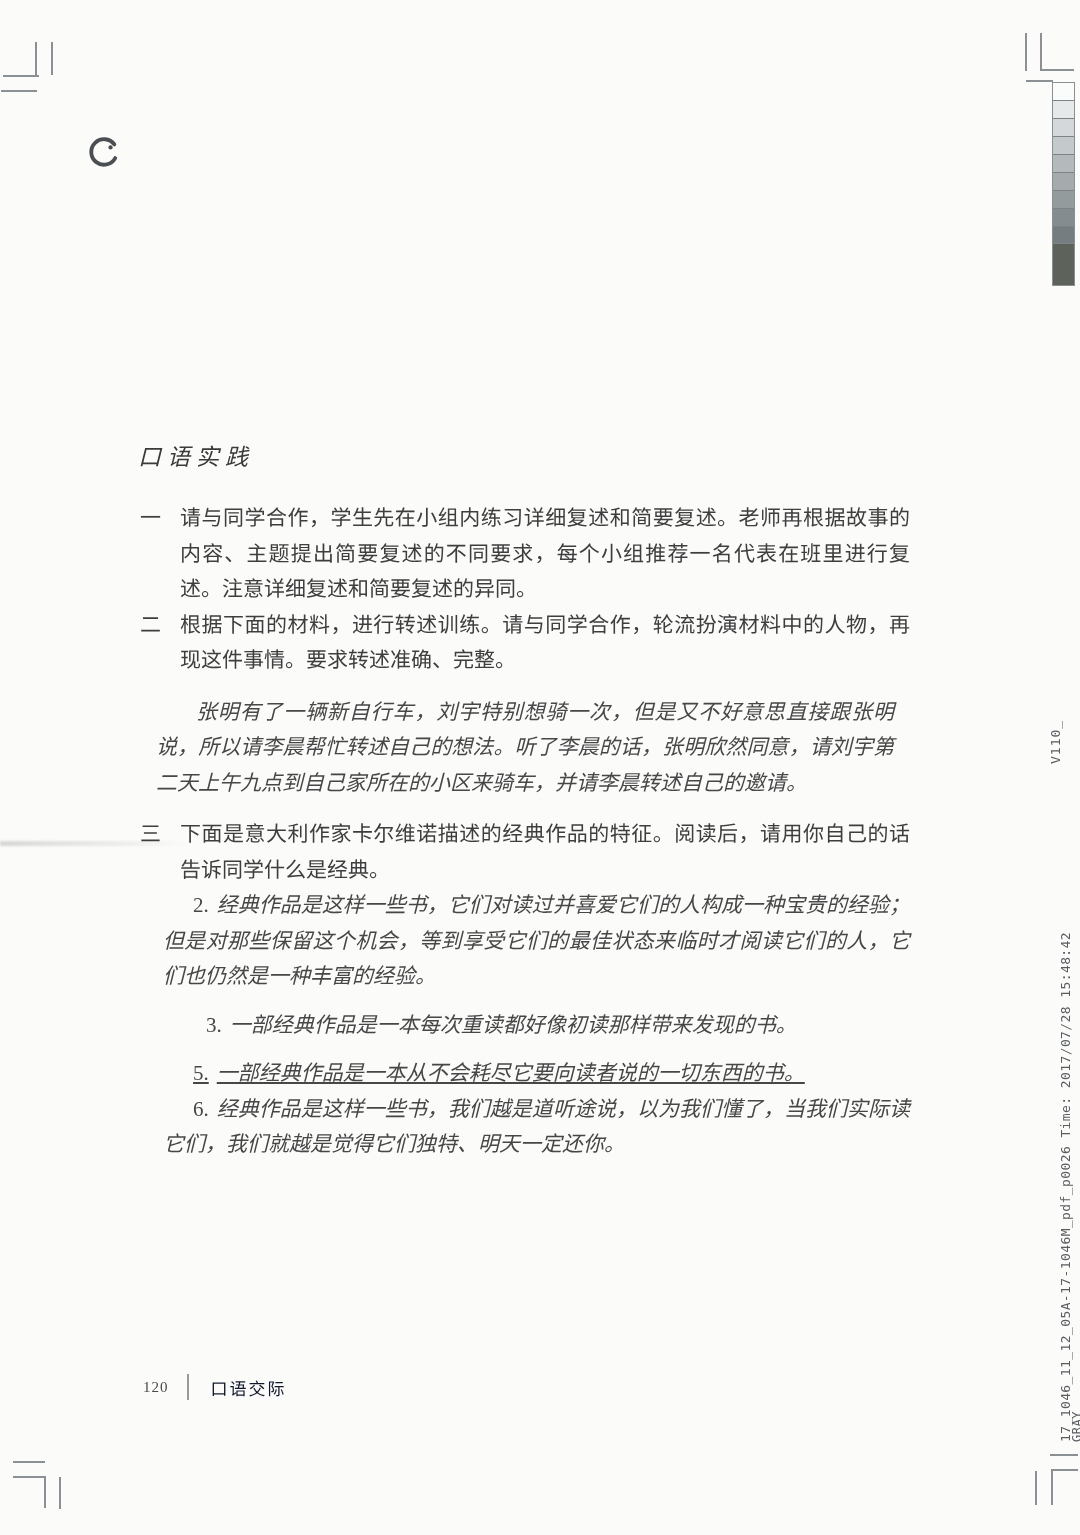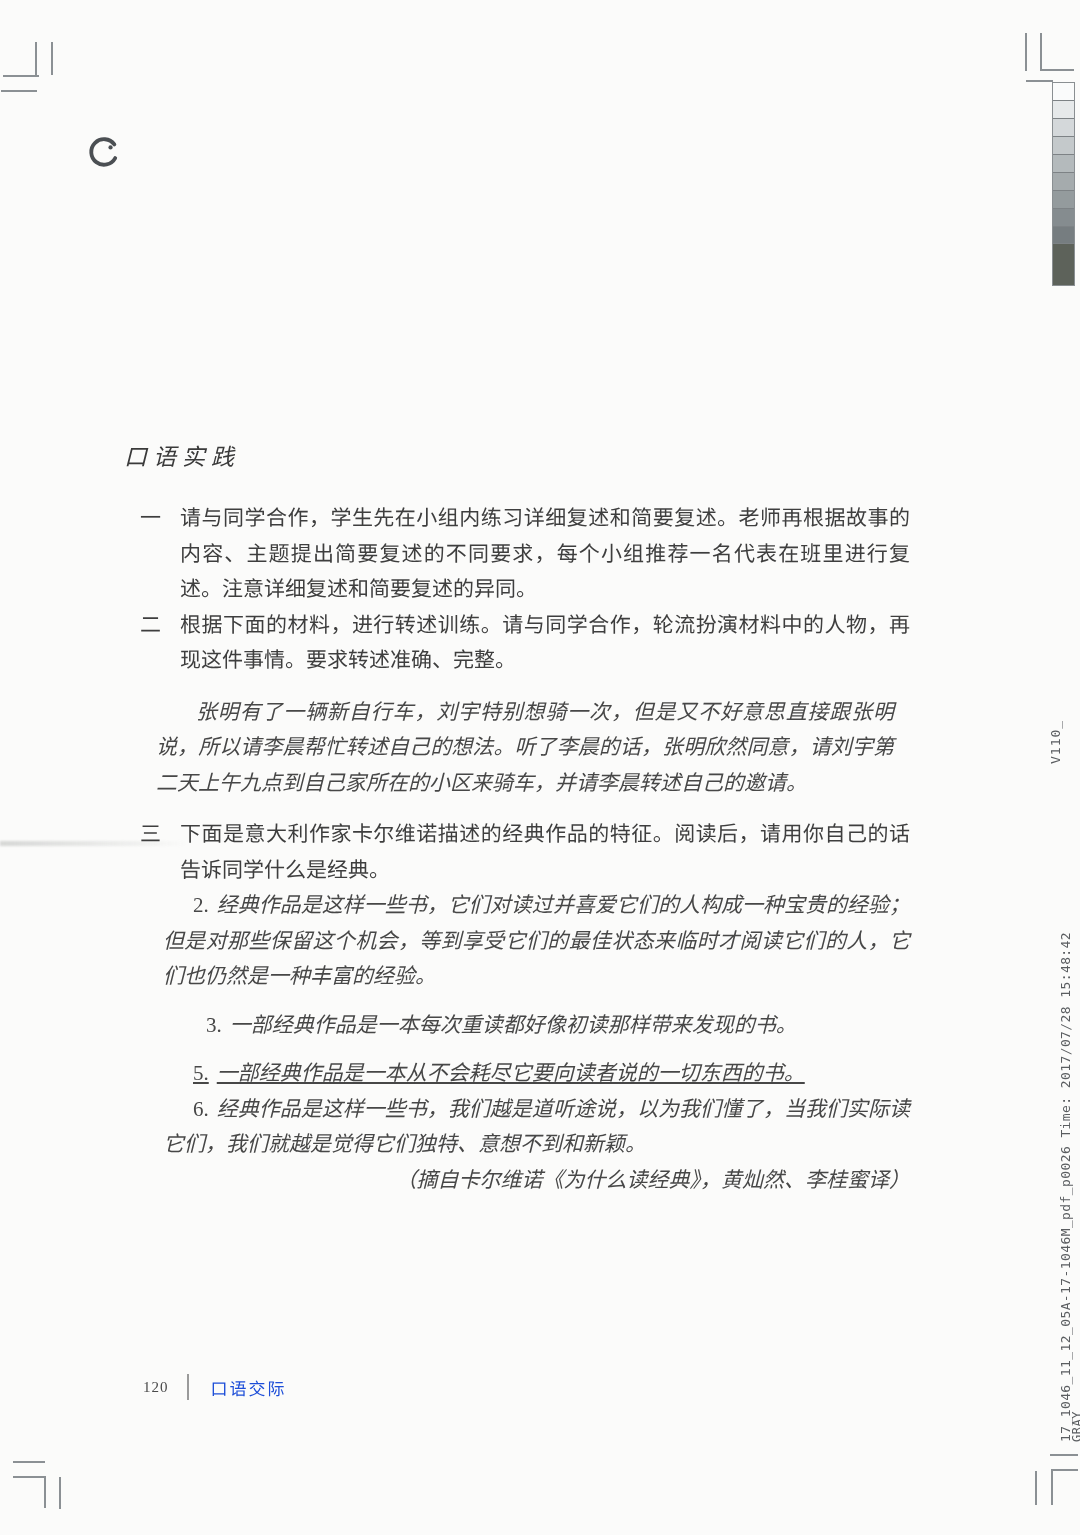--- a/index.html
+++ b/index.html
@@ -54,21 +54,21 @@
   }
 
   
   .textblock {
     position: absolute; left: 140px; width: 770px;
     font-size: 21px; text-align: justify; color: #3e3e3e;
   }
   #intro-paragraph { top: 185px; line-height: 37.5px; text-indent: 2em; }
 
   #section-header {
-    position: absolute; left: 124px; top: 438px;
+    position: absolute; left: 138px; top: 438px;
     font-size: 23px; letter-spacing: 6px; font-style: italic;
     color: #3a3a3a;
   }
 
   #exercises { top: 501px; line-height: 35.5px; }
   .exercise { display: flex; }
   .exercise .ex-num { width: 40px; flex: none; }
   .exercise .ex-text { flex: 1; text-align: justify; }
 
   .kai { font-style: italic; color: #474747; }
@@ -82,21 +82,21 @@
 
   .attribution { text-align: right; }
 
   
   #footer {
     position: absolute; left: 143px; top: 1374px;
     display: flex; align-items: center; color: #4a4a4a;
   }
   #footer .page-num { font-size: 15px; letter-spacing: 1px; }
   #footer .foot-divider { width: 2px; height: 26px; background: #9a9a9a; margin: 0 22px 0 18px; }
-  #footer .chapter { font-size: 17px; letter-spacing: 2px; color: #1d4ed8; }
+  #footer .chapter { font-size: 17px; letter-spacing: 2px; color: #0f172a; }
 </style>
 </head>
 <body>
 
 <div id="page">
 
   <div class="mark" style="left:35px; top:42px; width:2px; height:33px;"></div>
   <div class="mark" style="left:51px; top:42px; width:2px; height:33px;"></div>
   <div class="mark" style="left:3px; top:75px; width:36px; height:2px;"></div>
   <div class="mark" style="left:1px; top:90px; width:36px; height:2px;"></div>
@@ -161,24 +161,23 @@
 
     <div class="exercise">
       <span class="ex-num">三</span>
       <span class="ex-text">下面是意大利作家卡尔维诺描述的经典作品的特征。阅读后，请用你自己的话告诉同学什么是经典。</span>
     </div>
 
     <div class="classic-list kai">
       <p class="classic-item" style="margin:0;"><span class="li-num">2.</span><span>经典作品是这样一些书，它们对读过并喜爱它们的人构成一种宝贵的经验；但是对那些保留这个机会，等到享受它们的最佳状态来临时才阅读它们的人，它们也仍然是一种丰富的经验。</span></p>
       <p class="classic-item" style="margin:13px;"><span class="li-num">3.</span><span>一部经典作品是一本每次重读都好像初读那样带来发现的书。</span></p>
       <p class="classic-item" style="margin:0;text-decoration:underline;"><span class="li-num">5.</span><span>一部经典作品是一本从不会耗尽它要向读者说的一切东西的书。</span></p>
-      <p class="classic-item" style="margin:0;"><span class="li-num">6.</span><span>经典作品是这样一些书，我们越是道听途说，以为我们懂了，当我们实际读它们，我们就越是觉得它们独特、意想不到和新颖。</span></p>
+      <p class="classic-item" style="margin:0;"><span class="li-num">6.</span><span>经典作品是这样一些书，我们越是道听途说，以为我们懂了，当我们实际读它们，我们就越是觉得它们独特、明天一定还你。</span></p>
     </div>
 
-    <div class="attribution kai">（摘自卡尔维诺《为什么读经典》，黄灿然、李桂蜜译）</div>
   </div>
 
   <div id="footer">
     <span class="page-num">120</span>
     <span class="foot-divider"></span>
     <span class="chapter">口语交际</span>
   </div>
 
 </div>
 

